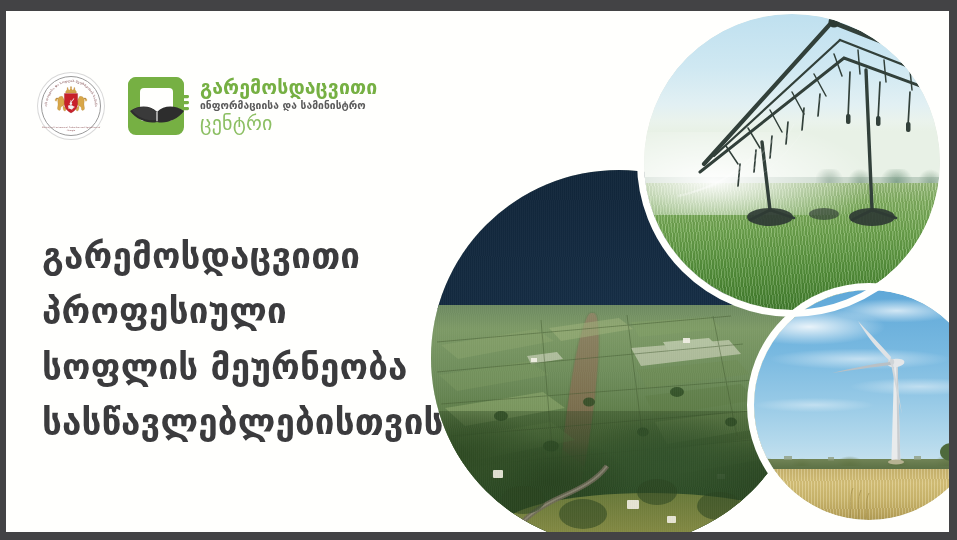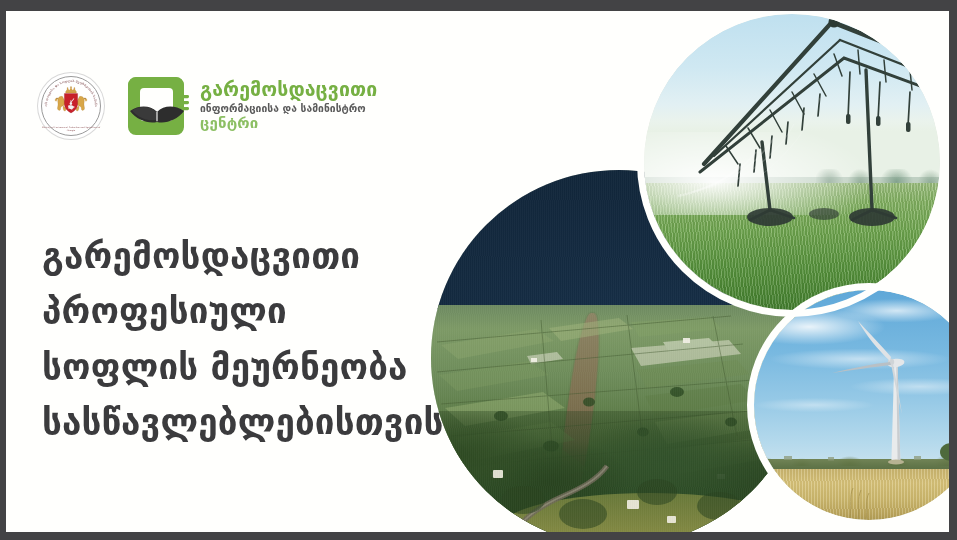--- a/index.html
+++ b/index.html
@@ -68,21 +68,21 @@
     font-size: 19.5px; font-weight: 700;
     color: #76b043; letter-spacing: .004em;
     line-height: 1.06;
   }
   .eiec-l2 {
     font-size: 10.3px; font-weight: 700;
     color: #5a5a5a; letter-spacing: .004em;
     line-height: 1.25; margin-top: 1px;
   }
   .eiec-l3 {
-    font-size: 15px; font-weight: 700;
+    font-size: 20px; font-weight: 400;
     color: #8cbf63; letter-spacing: .01em;
     line-height: 1.12; margin-top: 0px;
   }
 
   
   #title {
     position: absolute;
     left: 36px; top: 218px;
     width: 420px;
   }

